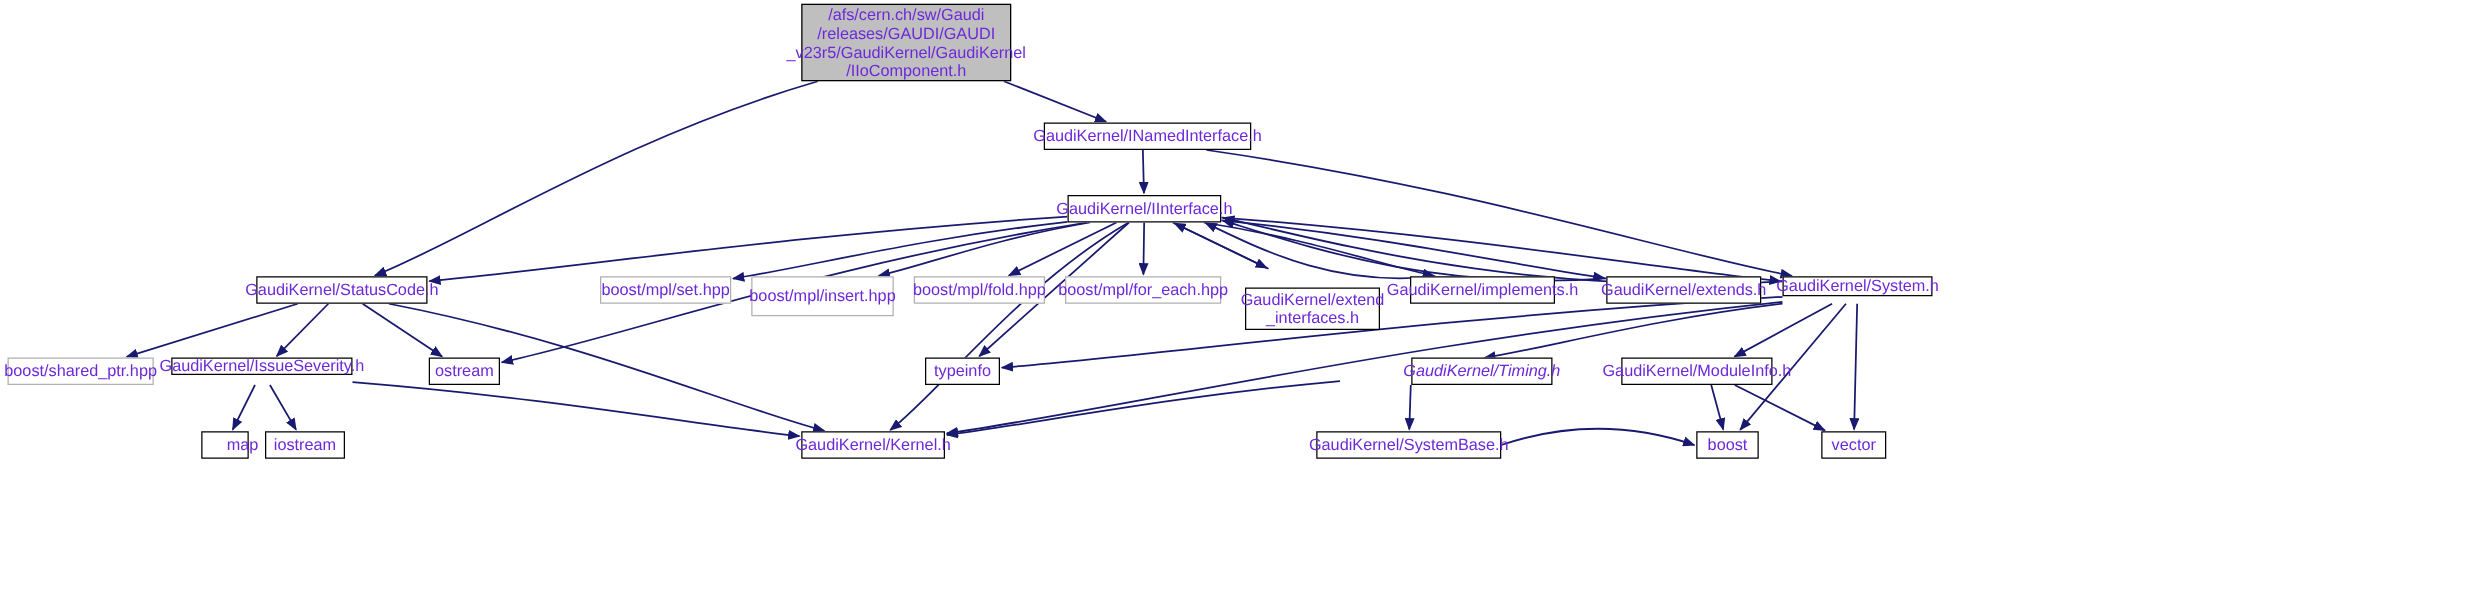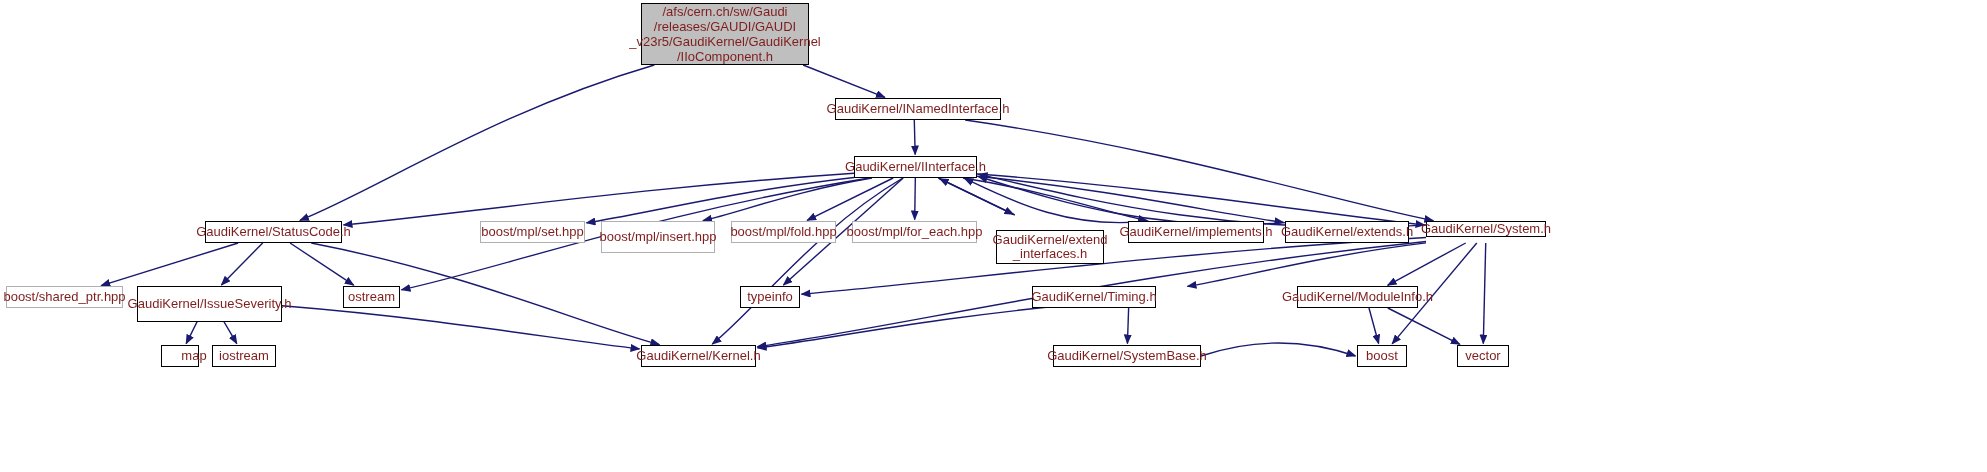--- a/index.html
+++ b/index.html
@@ -27,21 +27,21 @@
   }
   .node {
     position: absolute;
     box-sizing: border-box;
     display: flex;
     align-items: center;
     justify-content: center;
     text-align: center;
     background: #ffffff;
     border: 1px solid #000000;
-    color: #7f1d1d;
+    color: #6d28d9;
     font-size: 13px;
     line-height: 14px;
     letter-spacing: 0px;
     white-space: pre-line;
     padding: 0 4px;
   }
   .node.ext {
     border: 1px solid #b0b0b0;
   }
   .node.root {
@@ -110,28 +110,28 @@
 /IIoComponent.h</div>
       <div class="node" style="left: 835px; top: 98px; width: 166px; height: 22px;">GaudiKernel/INamedInterface.h</div>
       <div class="node" style="left: 854px; top: 156px; width: 123px; height: 22px;">GaudiKernel/IInterface.h</div>
       <div class="node" style="left: 205px; top: 221px; width: 137px; height: 22px;">GaudiKernel/StatusCode.h</div>
       <div class="node ext" style="left: 480px; top: 221px; width: 105px; height: 22px;">boost/mpl/set.hpp</div>
       <div class="node ext" style="left: 601px; top: 221px; width: 114px; height: 32px;">boost/mpl/insert.hpp</div>
       <div class="node ext" style="left: 731px; top: 221px; width: 105px; height: 22px;">boost/mpl/fold.hpp</div>
       <div class="node ext" style="left: 852px; top: 221px; width: 125px; height: 22px;">boost/mpl/for_each.hpp</div>
       <div class="node" style="left: 996px; top: 215px; width: 108px; height: 34px; margin-top: 15px;">GaudiKernel/extend
 _interfaces.h</div>
-      <div class="node" style="left: 1128px; top: 221px; width: 136px; height: 22px;">GaudiKernel/implements.h</div>
+      <div class="node" style="left: 1128px; top: 221px; width: 116px; height: 22px;">GaudiKernel/implements.h</div>
       <div class="node" style="left: 1285px; top: 221px; width: 124px; height: 22px;">GaudiKernel/extends.h</div>
       <div class="node" style="left: 1426px; top: 221px; width: 120px; height: 16px;">GaudiKernel/System.h</div>
       <div class="node ext" style="left: 6px; top: 286px; width: 117px; height: 22px;">boost/shared_ptr.hpp</div>
-      <div class="node" style="left: 137px; top: 286px; width: 145px; height: 36px;">GaudiKernel/IssueSeverity.h</div>
+      <div class="node" style="left: 137px; top: 286px; width: 145px; height: 14px;">GaudiKernel/IssueSeverity.h</div>
       <div class="node" style="left: 343px; top: 286px; width: 57px; height: 22px;">ostream</div>
       <div class="node" style="left: 740px; top: 286px; width: 60px; height: 22px;">typeinfo</div>
-      <div class="node" style="left: 1032px; top: 286px; width: 124px; height: 22px;">GaudiKernel/Timing.h</div>
+      <div class="node" style="left: 1129px; top: 286px; width: 113px; height: 22px; font-style: italic;">GaudiKernel/Timing.h</div>
       <div class="node" style="left: 1297px; top: 286px; width: 121px; height: 22px;">GaudiKernel/ModuleInfo.h</div>
       <div class="node" style="left: 641px; top: 345px; width: 115px; height: 22px;">GaudiKernel/Kernel.h</div>
       <div class="node" style="left: 161px; top: 345px; width: 17px; height: 22px; padding-left: 32px;">map</div>
       <div class="node" style="left: 212px; top: 345px; width: 64px; height: 22px;">iostream</div>
       <div class="node" style="left: 1053px; top: 345px; width: 148px; height: 22px;">GaudiKernel/SystemBase.h</div>
       <div class="node" style="left: 1357px; top: 345px; width: 50px; height: 22px;">boost</div>
       <div class="node" style="left: 1457px; top: 345px; width: 52px; height: 22px;">vector</div>
     </div>
 </div>
 

